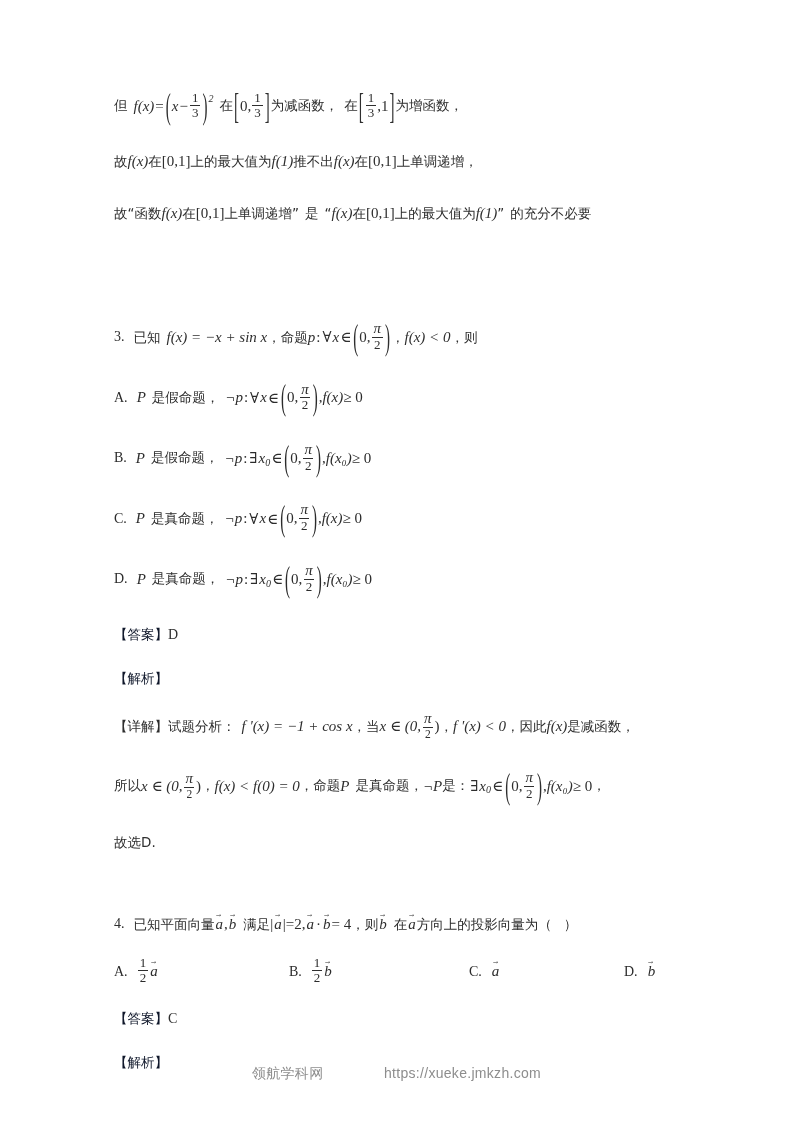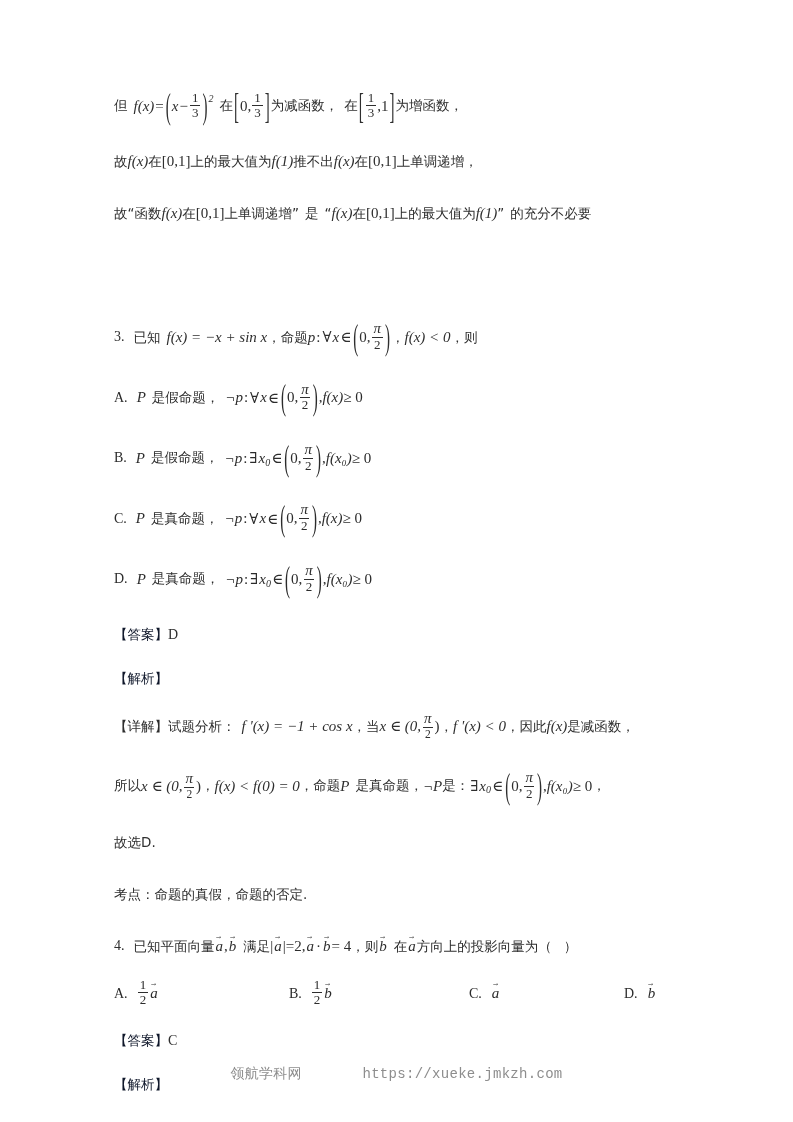--- a/index.html
+++ b/index.html
@@ -141,21 +141,21 @@
     left: 0;
     top: 1065px;
     width: 793px;
     text-align: center;
     color: #8d8d8d;
     font-family: "DejaVu Sans", "Liberation Sans", sans-serif;
     font-size: 14px;
     letter-spacing: 0.3px;
   }
   .wm-url {
-    font-family: Liberation Mono, monospace;
+    font-family: Liberation Sans, sans-serif;
     margin-left: 45px;
   }
   .opt4-row {
     display: flex;
     align-items: center;
   }
   .opt4-cell {
     display: flex;
     align-items: center;
   }
@@ -473,23 +473,20 @@
     </div>
 
     <div class="gap-md"></div>
 
     <div class="line">
       <span class="cn">故选D.</span>
     </div>
 
     <div class="gap-md"></div>
 
-    <div class="line">
-      <span class="cn">考点：命题的真假，命题的否定.</span>
-    </div>
 
     <div class="gap-md"></div>
 
     <div class="line">
       <span class="q-num">4.</span>
       <span class="cn">已知平面向量</span>
       <span class="vec">a</span>
       <span class="mn">,</span>
       <span class="vec">b</span>
       <span class="sp"></span>

